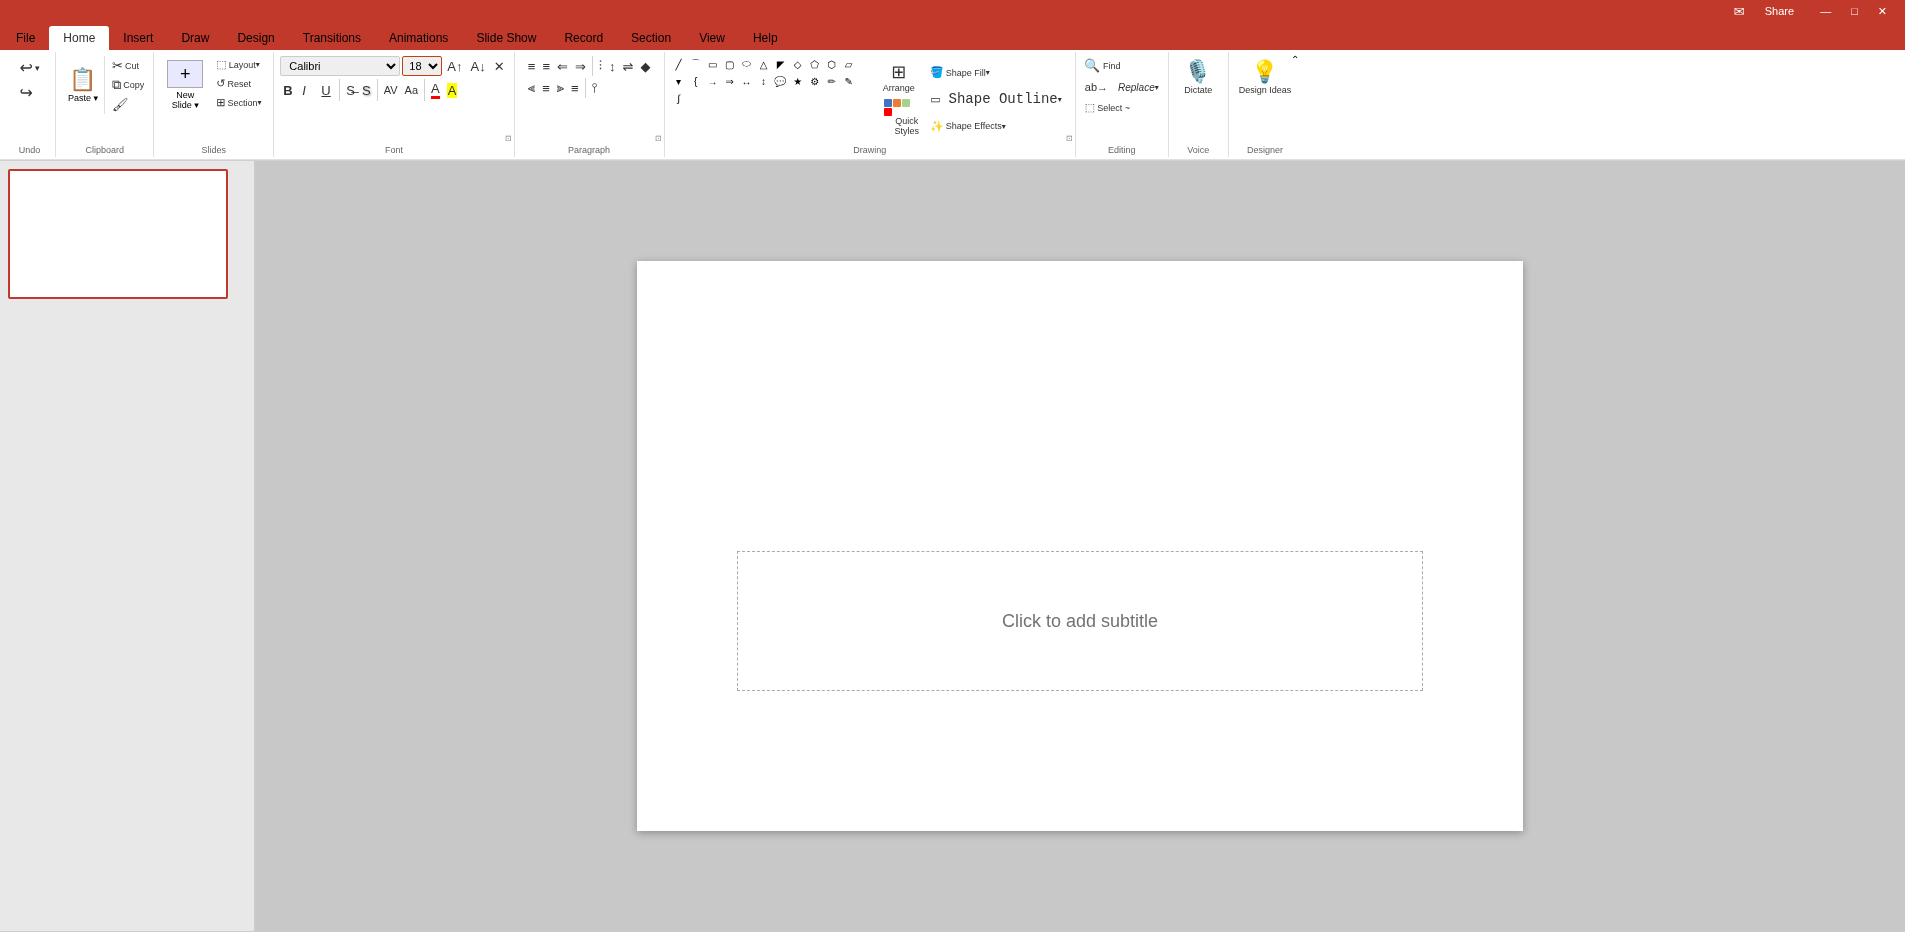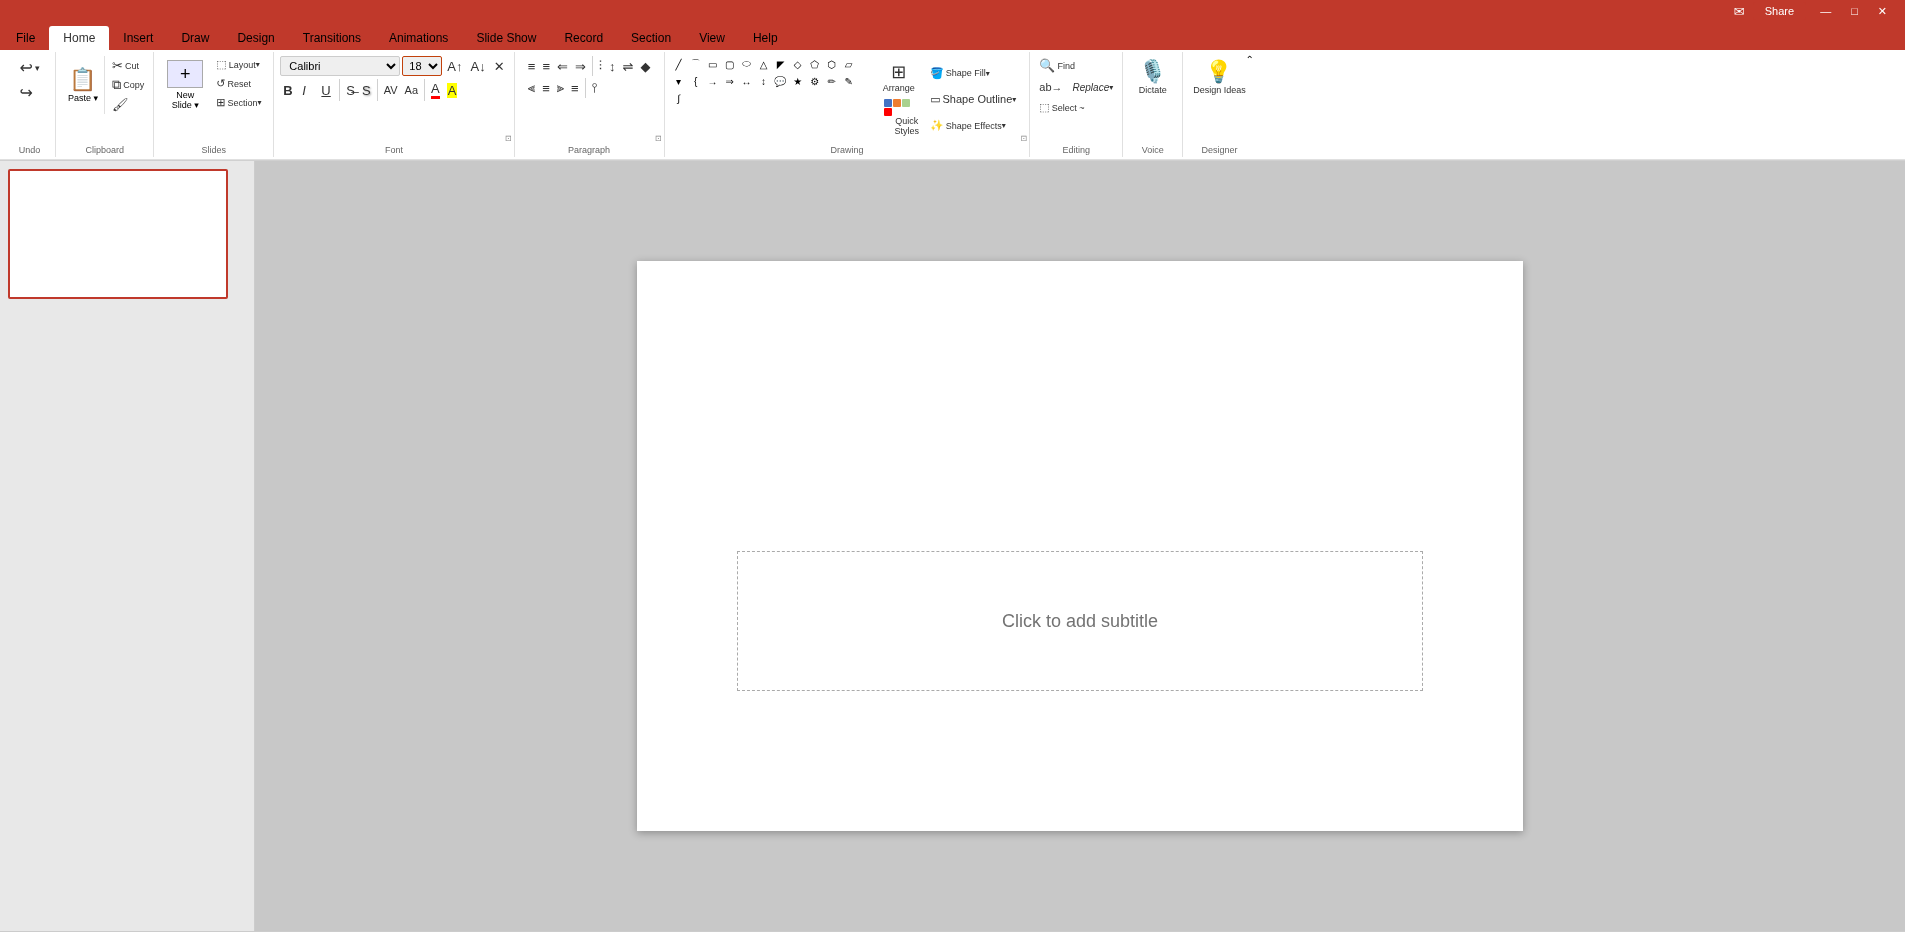--- a/index.html
+++ b/index.html
@@ -563,21 +563,21 @@
         </div>
       </div>
       <div style="display:flex;flex-direction:column;justify-content:space-around;padding:4px 4px 14px 0;">
         <div class="ribbon-btn-sm">
           <span style="font-size:11px;">🪣</span>
           <span style="font-size:9px;margin-left:2px;">Shape Fill</span>
           <span style="font-size:8px;">▾</span>
         </div>
         <div class="ribbon-btn-sm">
           <span style="font-size:11px;">▭</span>
-          <span style="font-size:11px;margin-left:2px;">Shape Outline</span>
+          <span style="font-size:14px;margin-left:8px;font-family:Liberation Mono, monospace;">Shape Outline</span>
           <span style="font-size:8px;">▾</span>
         </div>
         <div class="ribbon-btn-sm">
           <span style="font-size:11px;">✨</span>
           <span style="font-size:9px;margin-left:2px;">Shape Effects</span>
           <span style="font-size:8px;">▾</span>
         </div>
       </div>
       <div class="ribbon-group-label">Drawing</div>
       <div class="group-expand">⊡</div>

